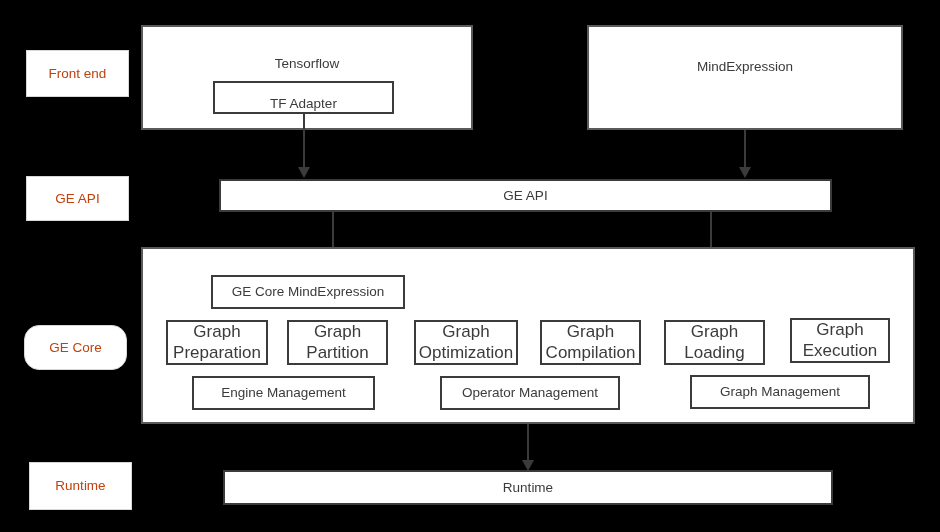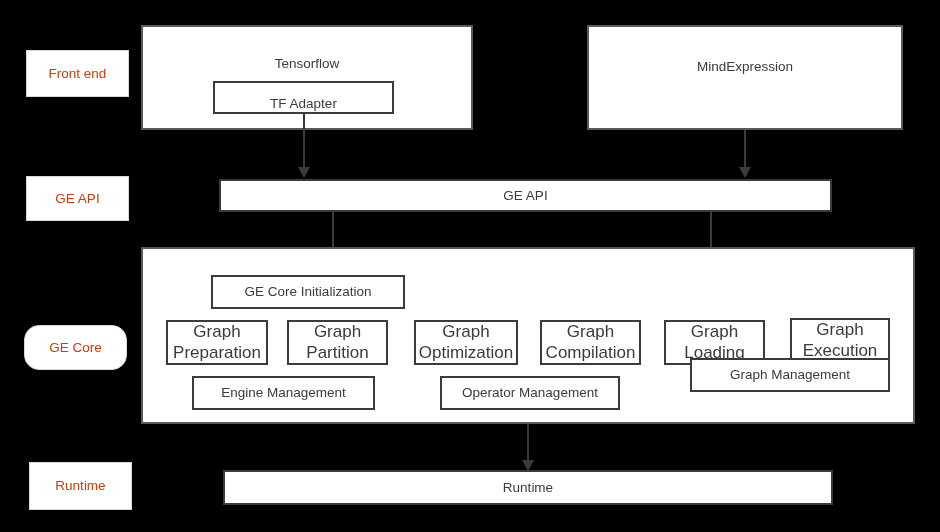--- a/index.html
+++ b/index.html
@@ -114,21 +114,21 @@
 
   <div class="conn conn-v" style="left:332px; top:212px; height:52px;"></div>
   <div class="arrowhead" style="left:327px; top:262px;"></div>
 
   <div class="conn conn-v" style="left:710px; top:212px; height:52px;"></div>
   <div class="arrowhead" style="left:705px; top:262px;"></div>
 
   <div class="box container-box" style="left:141px; top:247px; width:774px; height:177px;"></div>
 
   <div class="box wide-box" style="left:211px; top:275px; width:194px; height:34px;">
-    <span>GE Core Initialization</span>
+    <span>GE Core MindExpression</span>
   </div>
 
 
   <div class="box small-box" style="left:166px; top:320px; width:102px; height:45px;">
     <span>Graph
 Preparation</span>
   </div>
 
   <div class="box small-box" style="left:287px; top:320px; width:101px; height:45px;">
     <span>Graph
@@ -156,21 +156,21 @@
   </div>
 
   <div class="box wide-box" style="left:192px; top:376px; width:183px; height:34px;">
     <span>Engine Management</span>
   </div>
 
   <div class="box wide-box" style="left:440px; top:376px; width:180px; height:34px;">
     <span>Operator Management</span>
   </div>
 
-  <div class="box wide-box" style="left:690px; top:358px; width:200px; height:34px;">
+  <div class="box wide-box" style="left:690px; top:375px; width:180px; height:34px;">
     <span>Graph Management</span>
   </div>
 
   <div class="conn conn-v" style="left:527px; top:424px; height:42px;"></div>
   <div class="arrowhead" style="left:522px; top:460px;"></div>
 
   <div class="box wide-box" style="left:223px; top:470px; width:610px; height:35px;">
     <span>Runtime</span>
   </div>
 

